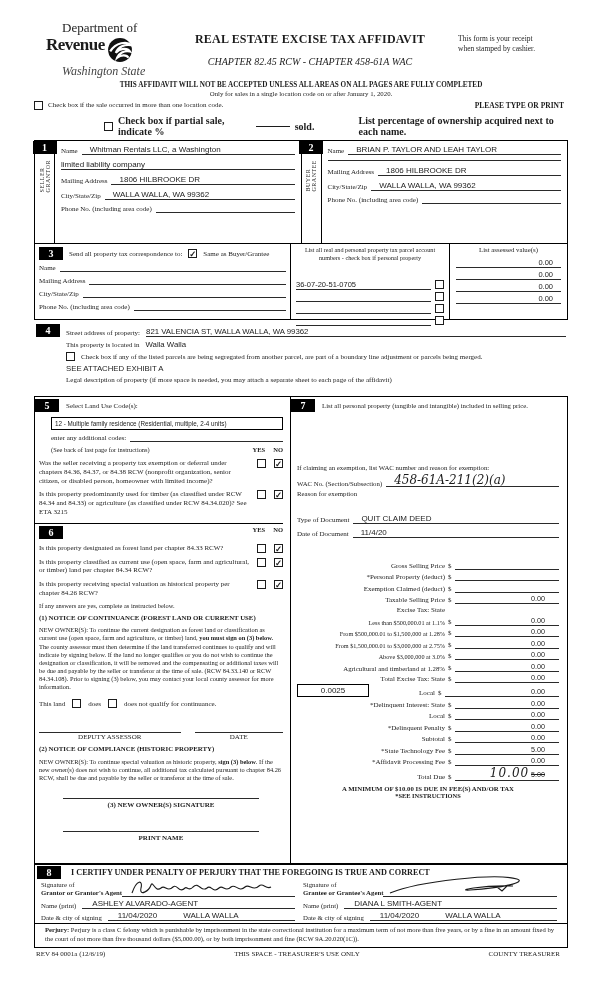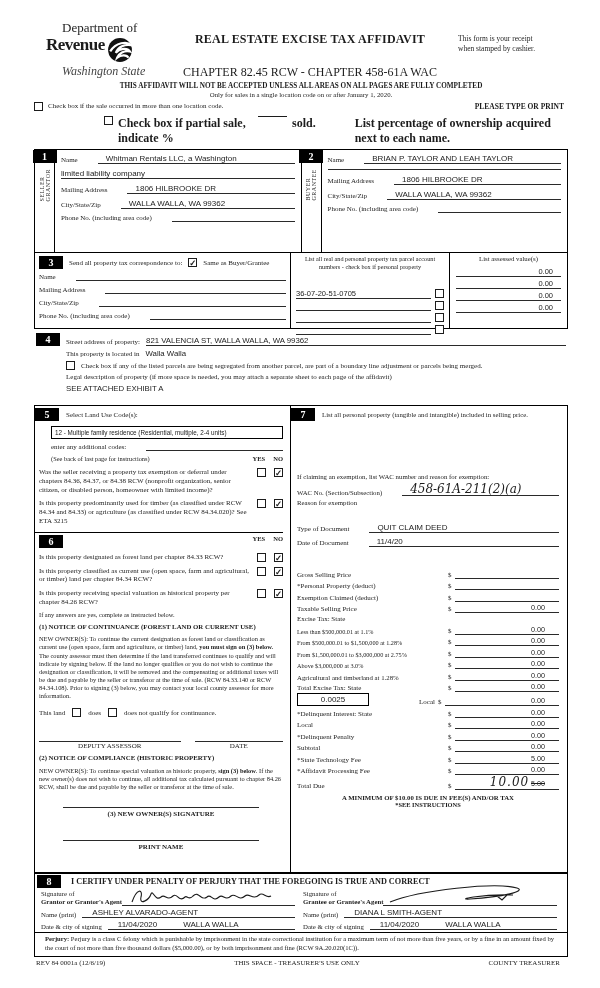--- a/index.html
+++ b/index.html
@@ -21,39 +21,39 @@
 
   
   .hdr { display:flex; }
   .logo { width:128px; flex:none; padding-left:12px; }
   .logo-top { display:flex; align-items:flex-start; }
   .logo-dept { font-size:13px; margin-left:16px; }
   .logo-rev { font-size:17px; font-weight:bold; letter-spacing:-0.5px; line-height:1; }
   .logo-state { font-size:12px; font-style:italic; color:#444; margin-left:16px; }
   .hdr-mid { flex:1; text-align:center; padding-top:12px; }
   .hdr-title { font-size:12px; font-weight:bold; letter-spacing:.2px; }
-  .hdr-sub { font-size:12px; margin-top:18px; }
+  .hdr-sub { font-size:10px; margin-top:9px;font-style:italic; }
   .hdr-right { width:110px; flex:none; font-size:7.5px; padding-top:14px; line-height:1.35; }
   .hdr-warning { text-align:center; font-size:7.2px; font-weight:bold; margin-top:2px; }
   .hdr-only { text-align:center; font-size:6.8px; margin-top:1px; }
   .hdr-row2 { display:flex; justify-content:space-between; margin-top:4px; font-size:7px; }
   .multi-loc { display:flex; gap:5px; width:200px; line-height:1.3; }
   .type-print { font-size:7.5px; align-self:flex-end; padding-right:4px; }
-  .partial-row { display:flex; align-items:flex-start; font-size:12px; font-weight:bold; margin:5px 0 3px 70px; gap:5px; }
+  .partial-row { display:flex; align-items:center; font-size:10px; font-weight:bold; margin:5px 0 3px 70px; gap:5px; }
   .pct-line { display:inline-block; width:40px; border-bottom:1px solid #1c1c1c; }
 
   
   .box12 { border:1.5px solid #000; display:flex; height:104px; }
   .half { display:flex; flex:1; }
   .half + .half { border-left:1.5px solid #000; }
   .rail { width:20px; flex:none; border-right:1px solid #000; display:flex; flex-direction:column; align-items:center; }
   .rail-words { display:flex; margin-top:6px; }
   .rail-words span { writing-mode:vertical-rl; transform:rotate(180deg); font-size:6px; letter-spacing:.5px; }
   .fields { flex:1; padding:3px 6px 2px 6px; font-size:7px; }
-  .frow { display:flex; align-items:flex-end; margin-top:5px;gap:16px; }
+  .frow { display:flex; align-items:flex-end; margin-top:5px; }
   .frow .lbl { flex:none; padding-right:4px; }
   .frow .val { flex:1; border-bottom:1px solid #2a2a2a; padding:0 0 0 8px; font-size:8px; }
 
   .box3 { border:1.5px solid #000; border-top:none; display:flex; height:76px; font-size:7px; }
   .s3-left { width:255px; flex:none; padding:3px 4px 2px 4px; }
   .s3-head { display:flex; align-items:center; gap:6px; }
   .s3-mid { width:160px; flex:none; border-left:1px solid #000; border-right:1px solid #000; padding:2px 5px; }
   .s3-mid-head { font-size:6.2px; text-align:center; line-height:1.2; }
   .parcel-row { display:flex; align-items:flex-end; height:12px; }
   .parcel-row .pnum { flex:1; border-bottom:1px solid #2a2a2a; font-size:7.5px; }
@@ -77,21 +77,21 @@
   .q .qt { flex:1; padding-right:6px; line-height:1.25; }
   .ynh { display:flex; gap:8px; justify-content:flex-end; font-size:6.5px; font-weight:bold; }
   .ynb { display:flex; gap:8px; align-items:flex-start; flex:none; }
   .para { font-size:6.4px; line-height:1.27; margin-top:4px; text-align:left; }
   .sigline { border-bottom:1px solid #2a2a2a; height:16px; }
   .center-lbl { text-align:center; font-weight:bold; font-size:7px; margin-top:2px; }
   .da-row { display:flex; gap:14px; margin-top:16px; }
   .da-row > div { text-align:center; font-size:7px; }
 
   .mrow { display:flex; align-items:flex-end; height:11.5px; }
-  .mrow .ml { width:148px; flex:none; text-align:left; }
+  .mrow .ml { width:148px; flex:none; text-align:right; }
   .mrow .md { width:10px; flex:none; padding-left:3px; }
   .mrow .mv { flex:1; border-bottom:1px solid #2a2a2a; text-align:right; padding-right:14px; font-size:7.2px; }
   .mrow.small .ml { font-size:6.2px; }
   .localbox { border:1.5px solid #000; width:72px; text-align:center; font-size:8px; padding:1px 0; }
 
   .struck { text-decoration:line-through; }
   .total-hand { font-size:12px; letter-spacing:1px; }
 
   
   .sec8bar { display:flex; align-items:center; gap:10px; border:1.5px solid #000; border-bottom:none; padding:1px 2px; }
@@ -281,24 +281,24 @@
     </div>
     <div class="s4row" style="margin-left:30px">
       <span>This property is located in</span>
       <span class="typed" style="font-size:7.8px">Walla Walla</span>
     </div>
     <div class="s4row" style="margin-left:30px">
       <span class="cb"></span>
       <span>Check box if any of the listed parcels are being segregated from another parcel, are part of a boundary line adjustment or parcels being merged.</span>
     </div>
     <div class="s4row" style="margin-left:30px">
+      <span class="typed" style="font-size:7.8px">SEE ATTACHED EXHIBIT A</span>
+    </div>
+    <div class="s4row" style="margin-left:30px">
       <span>Legal description of property (if more space is needed, you may attach a separate sheet to each page of the affidavit)</span>
-    </div>
-    <div class="s4row" style="margin-left:30px">
-      <span class="typed" style="font-size:7.8px">SEE ATTACHED EXHIBIT A</span>
     </div>
   </div>
 
   <div class="block57">
     <div class="col5">
 
       <div class="sec-head">
         <div class="numbox">5</div>
         <span>Select Land Use Code(s):</span>
       </div>

